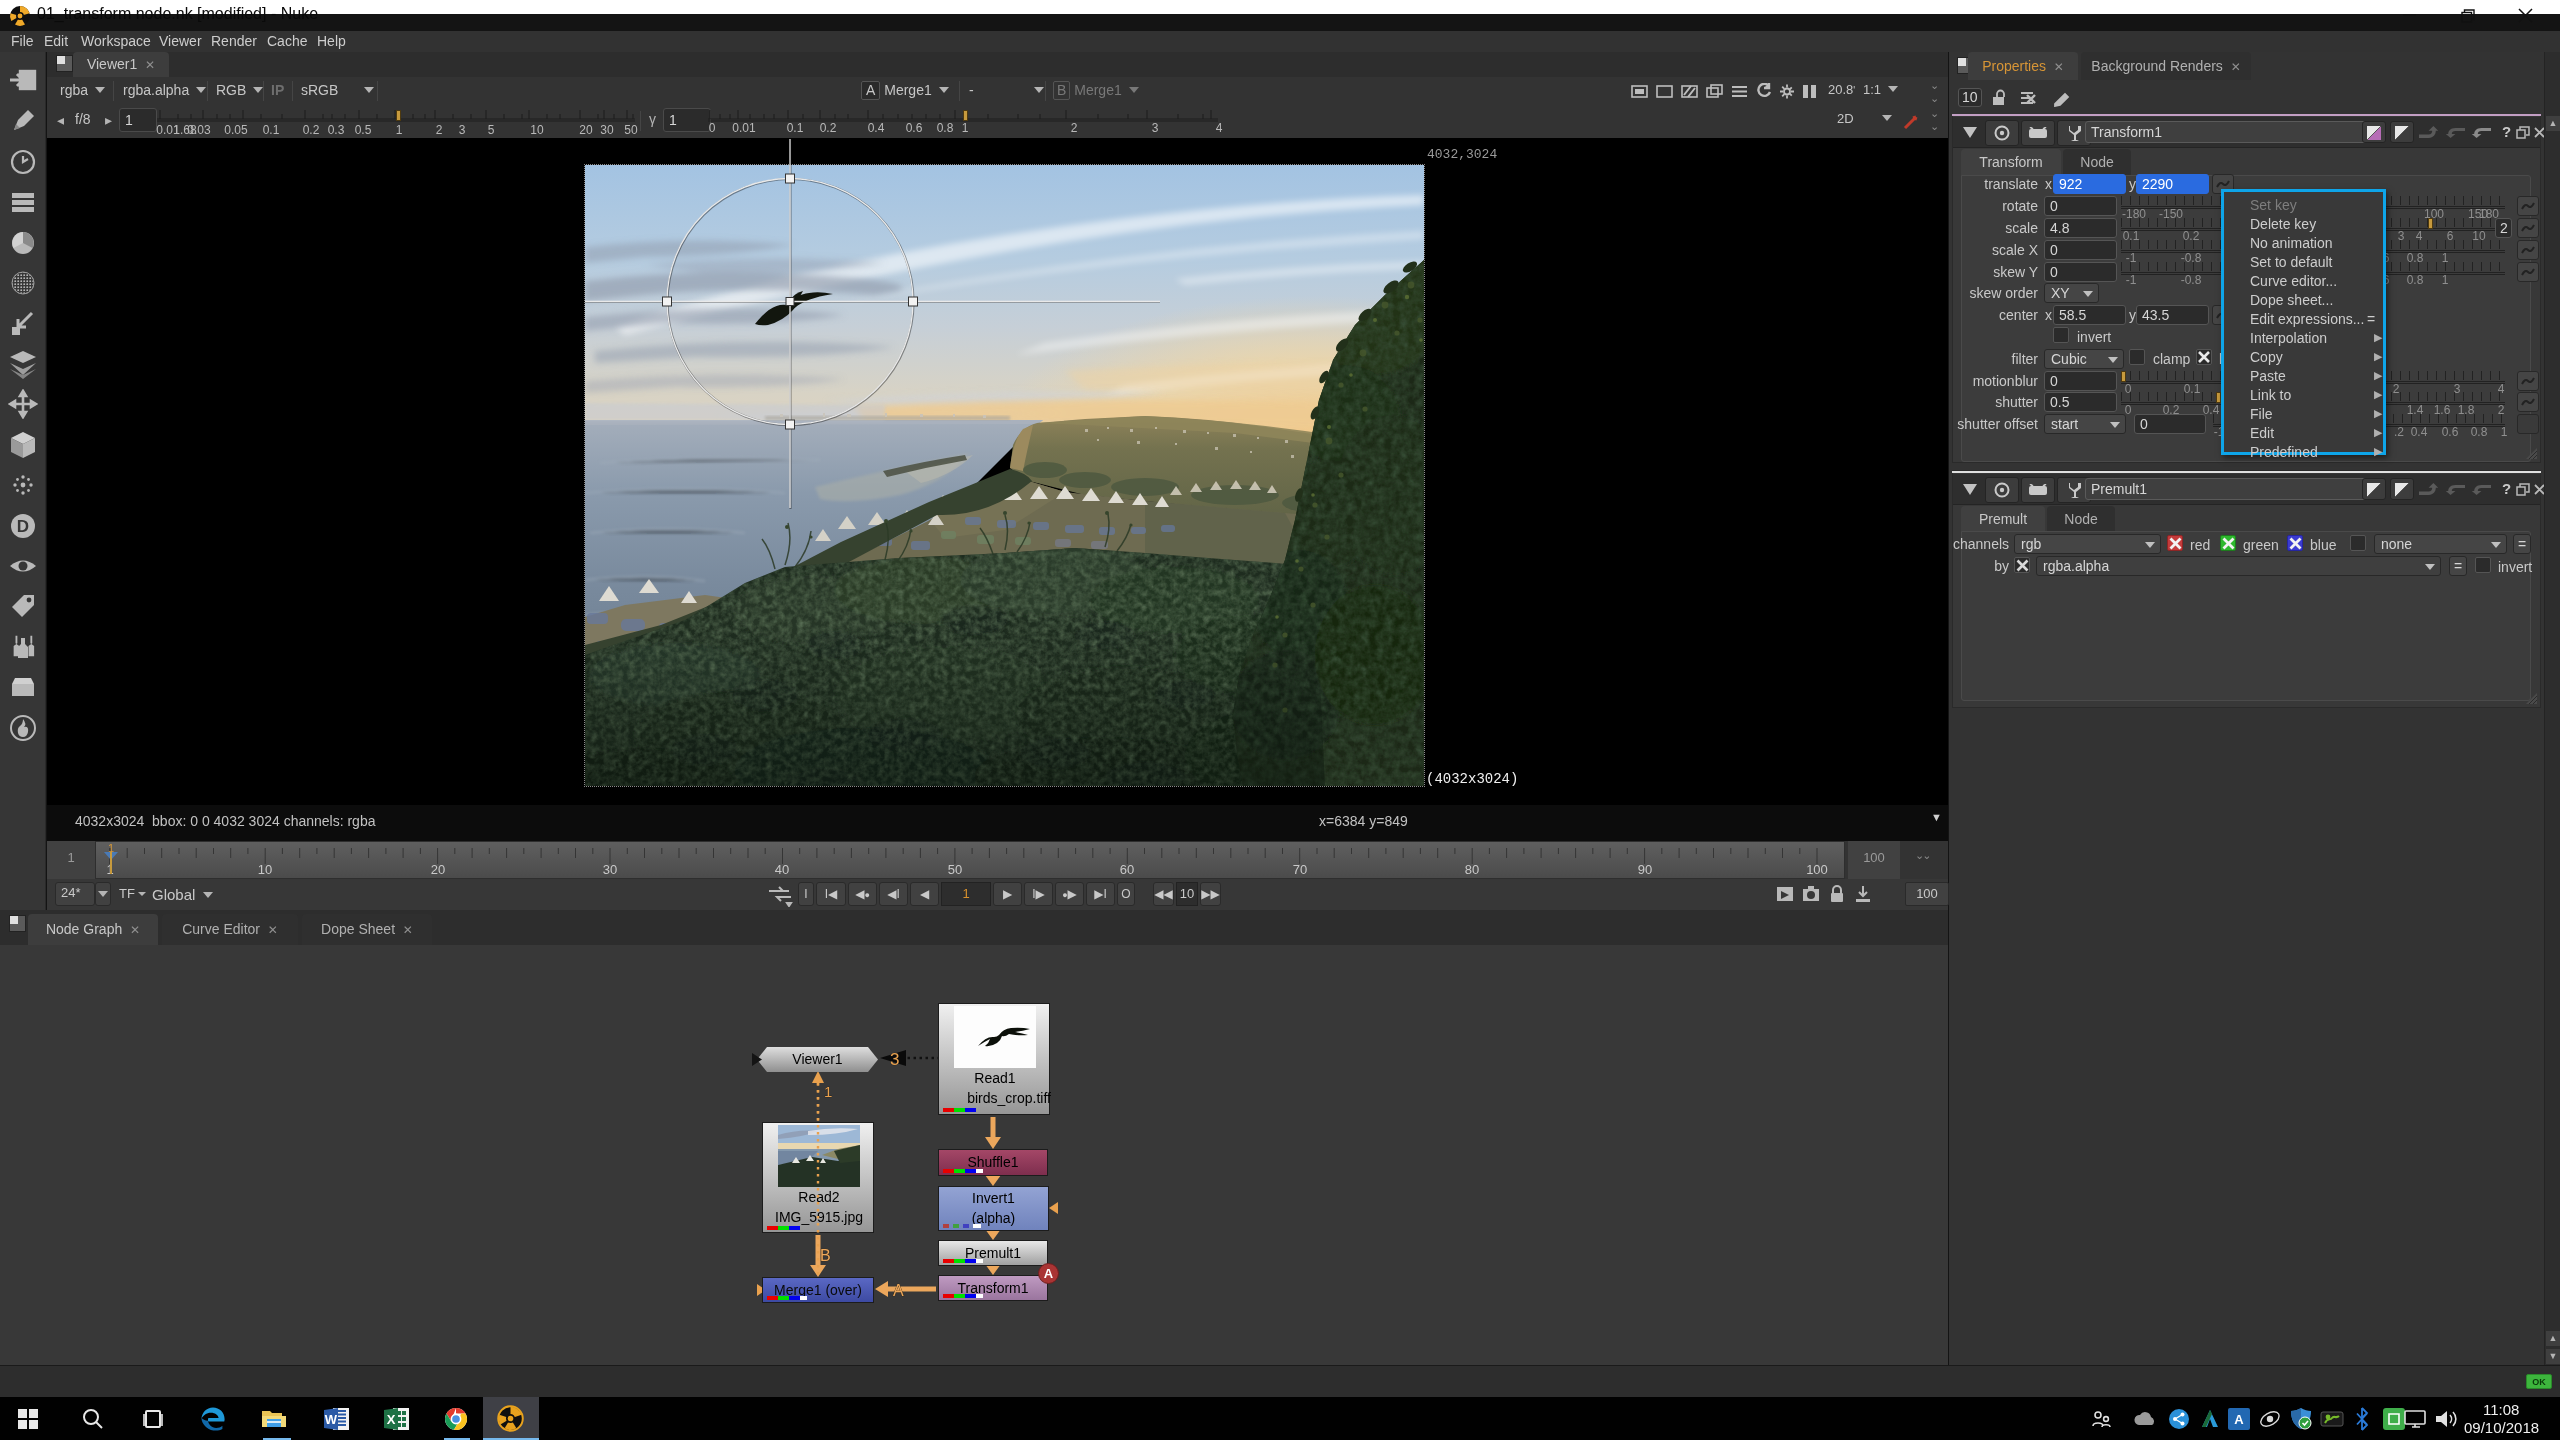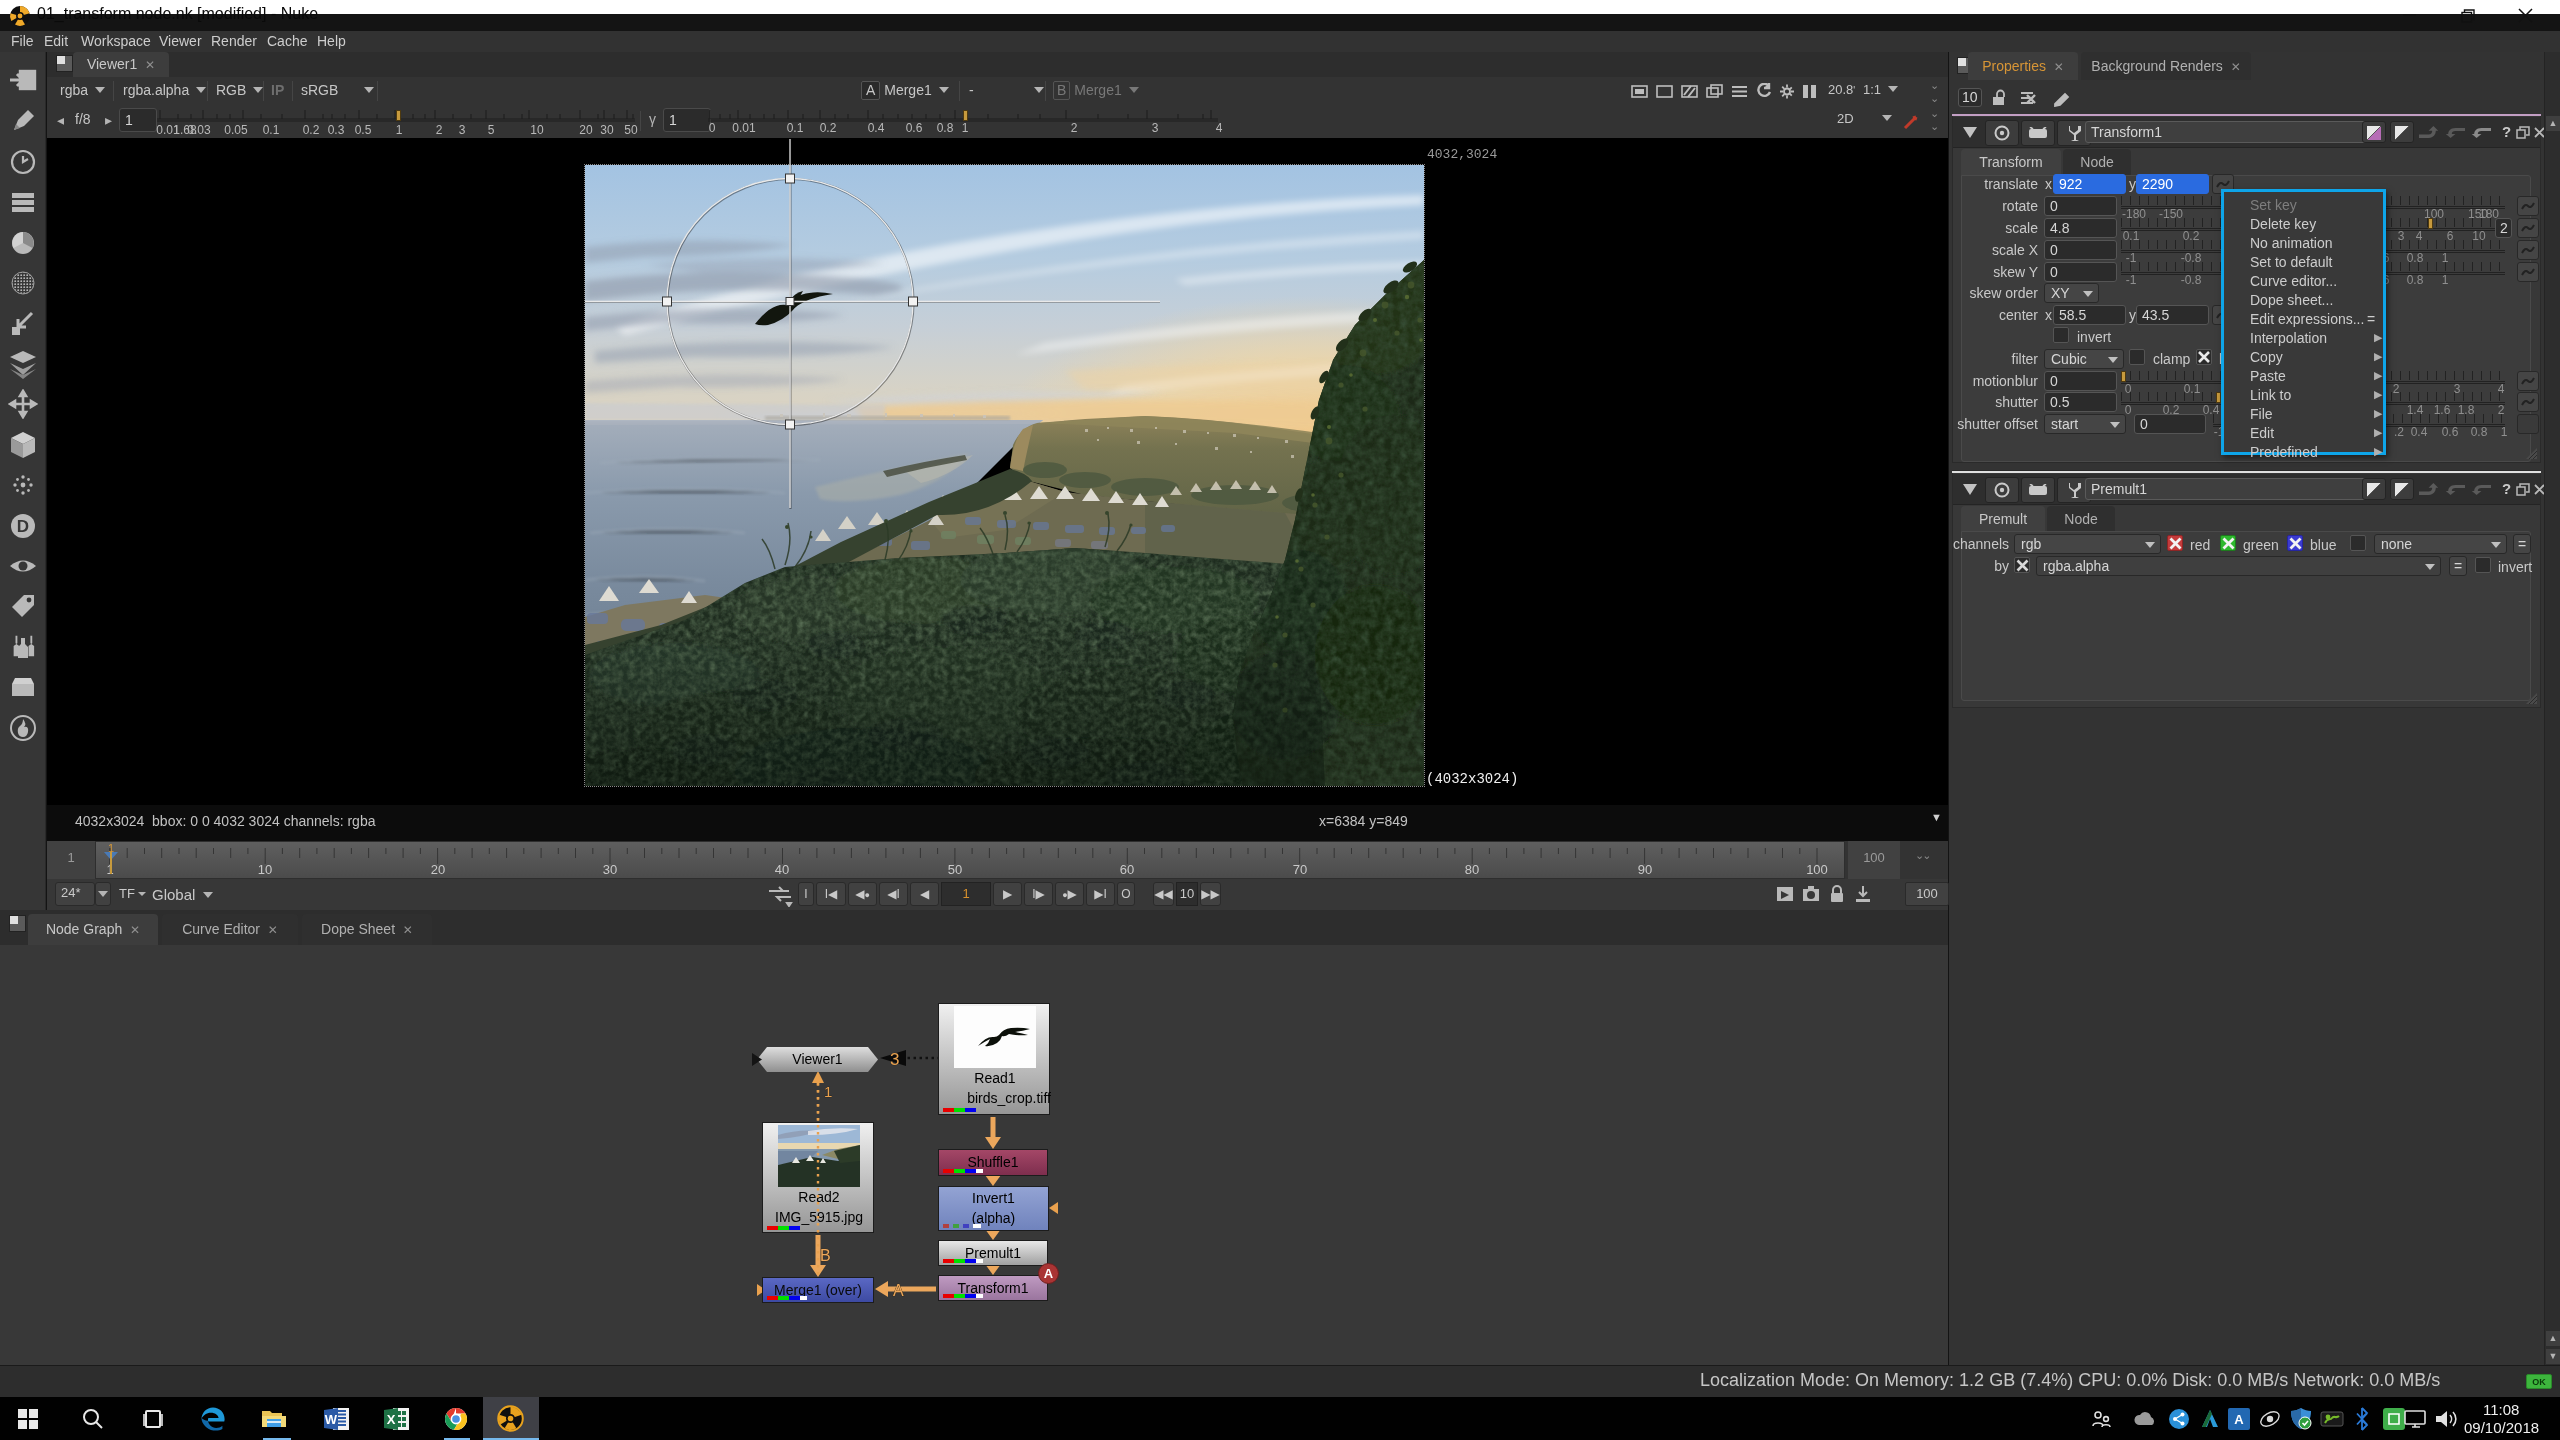--- a/index.html
+++ b/index.html
@@ -1317,21 +1317,20 @@
   <div class="tx" style="left:26px;top:214px">File</div>
       <div class="tx" style="left:150px;top:215px;font-size:11px;color:#b0b0b0">▶</div>
   <div class="tx" style="left:26px;top:233px">Edit</div>
       <div class="tx" style="left:150px;top:234px;font-size:11px;color:#b0b0b0">▶</div>
   <div class="tx" style="left:26px;top:252px">Predefined</div>
       <div class="tx" style="left:150px;top:253px;font-size:11px;color:#b0b0b0">▶</div>
  </div>
 </div>
 
 <div class="abs" style="left:0;top:1365px;width:2560px;height:32px;background:#2d2d2d;border-top:1px solid #1a1a1a">
- <div class="tx" style="left:1700px;top:4px;color:#c6c6c6;font-size:18px">Localization Mode: On Memory: 1.2 GB (7.4%) CPU: 0.0% Disk: 0.0 MB/s Network: 0.0 MB/s</div>
  <div class="abs" style="left:2526px;top:8px;width:26px;height:15px;background:#3db53d;border-radius:2px;color:#0a3a0a;font-size:9px;font-weight:bold;text-align:center;line-height:15px;border:1px solid #2a8a2a">OK</div>
 </div>
 
 <div class="abs" style="left:0;top:1397px;width:2560px;height:43px;background:#010101">
  <svg class="abs" style="left:18px;top:12px" width="20" height="20" fill="#e8e8e8">
       <rect x="0" y="0" width="9" height="9"></rect>
       <rect x="11" y="0" width="9" height="9"></rect>
       <rect x="0" y="11" width="9" height="9"></rect>
       <rect x="11" y="11" width="9" height="9"></rect>
     </svg>

